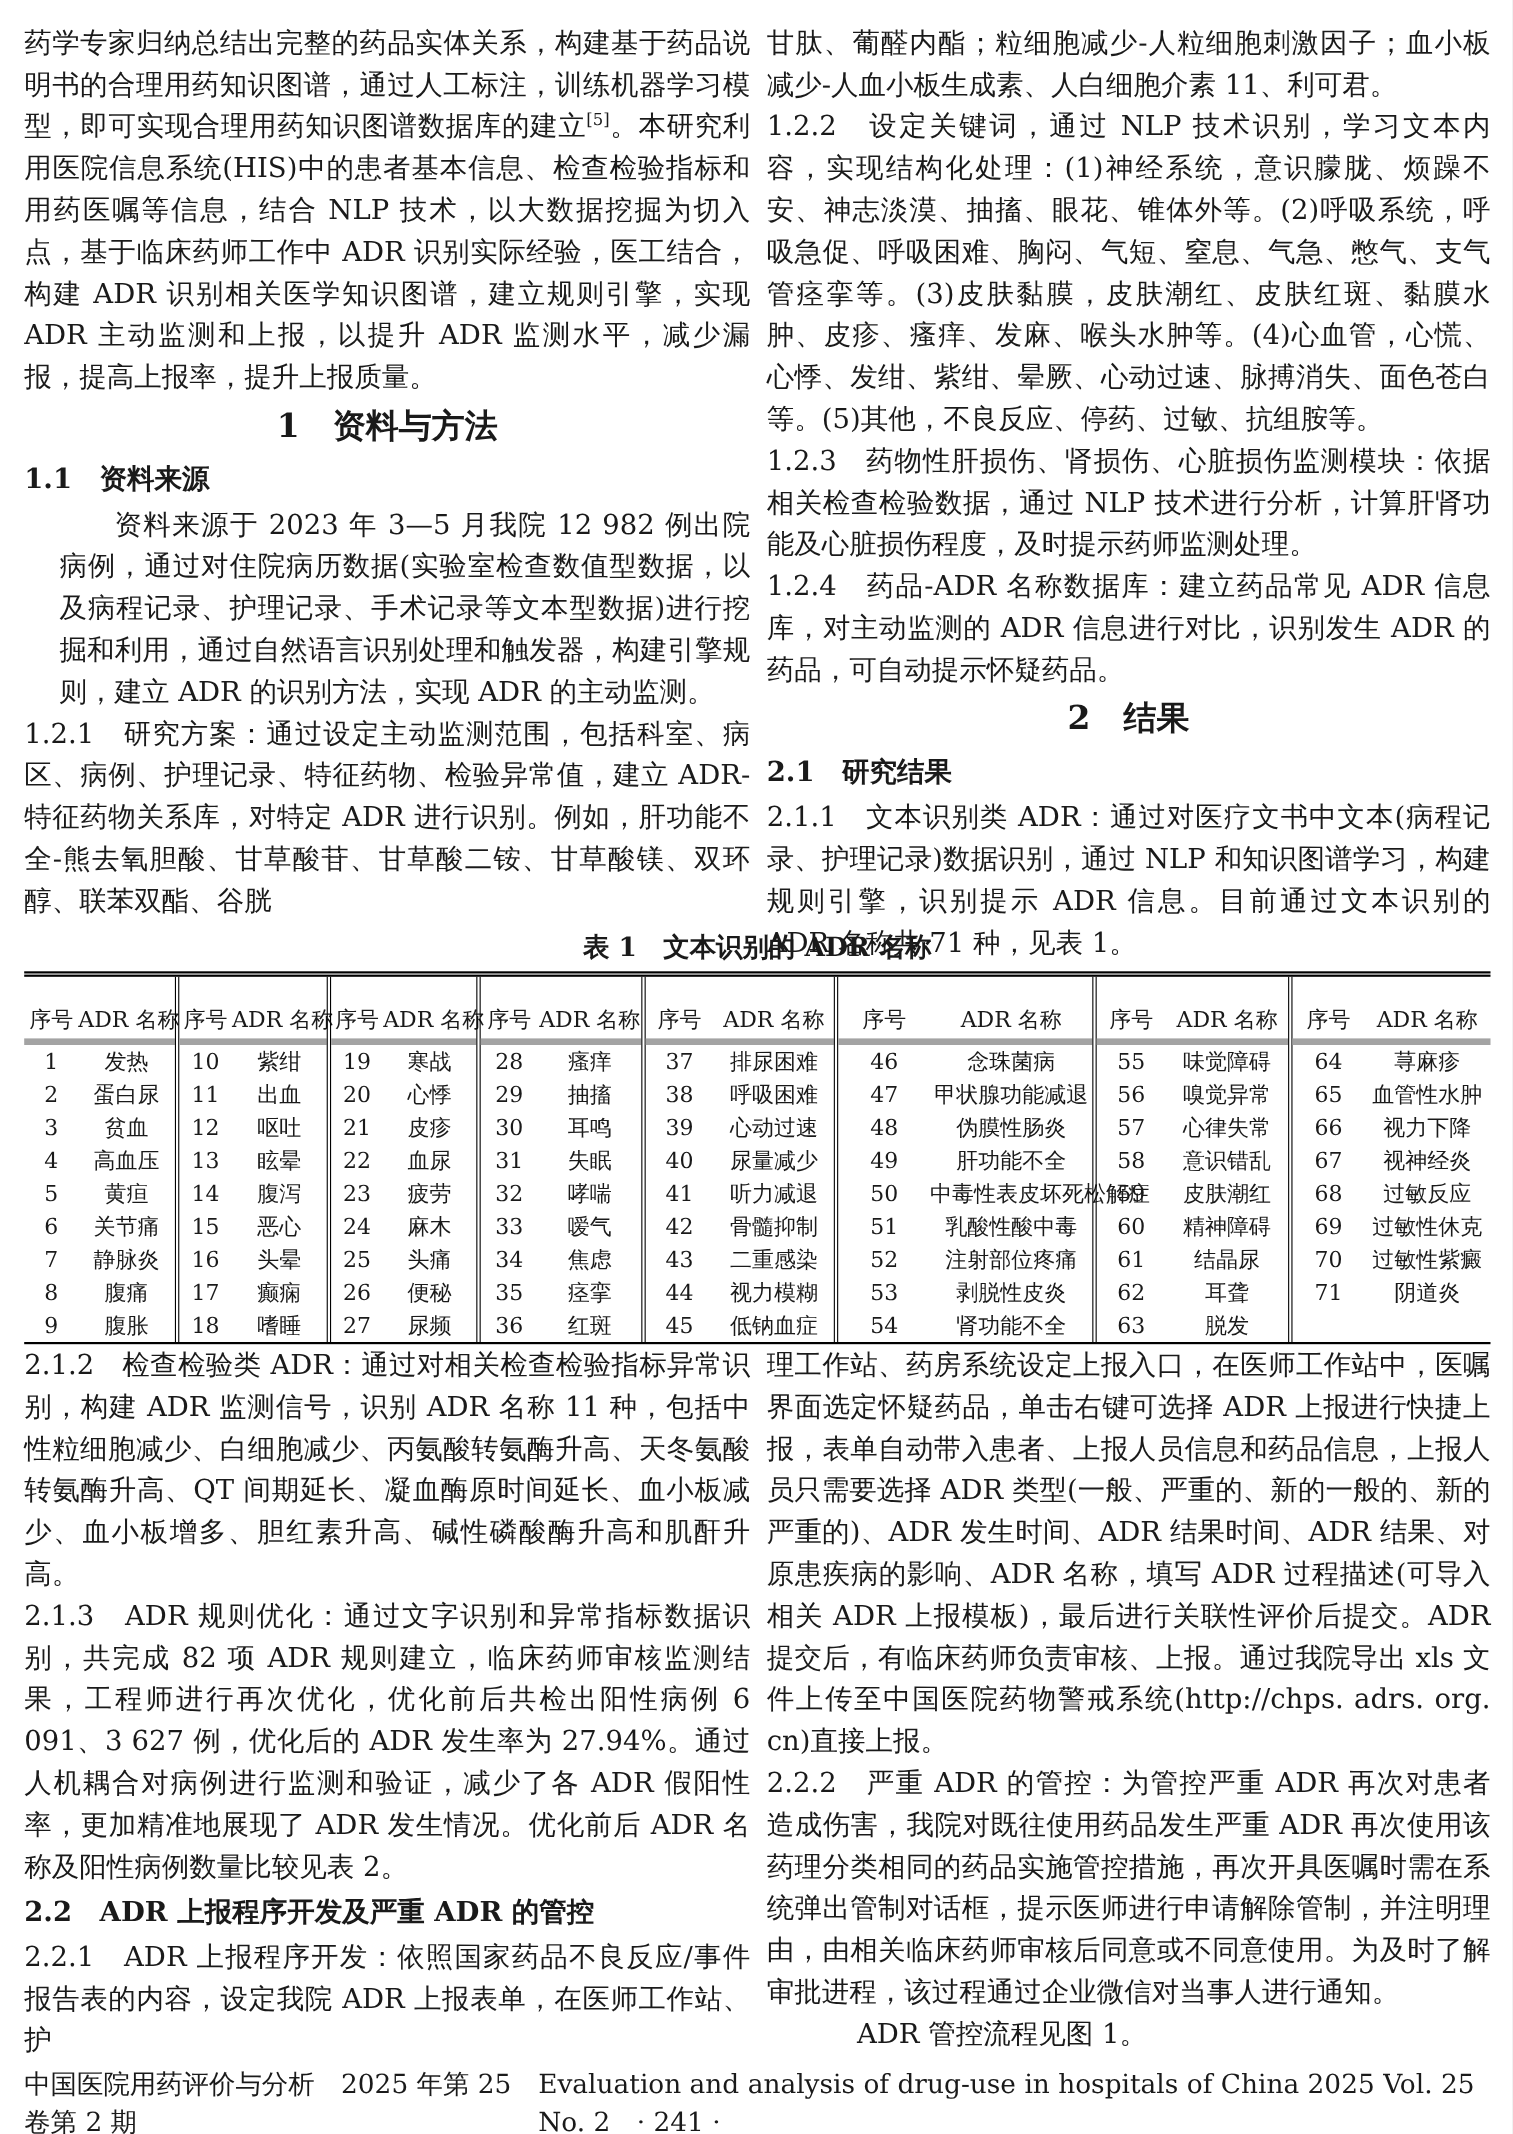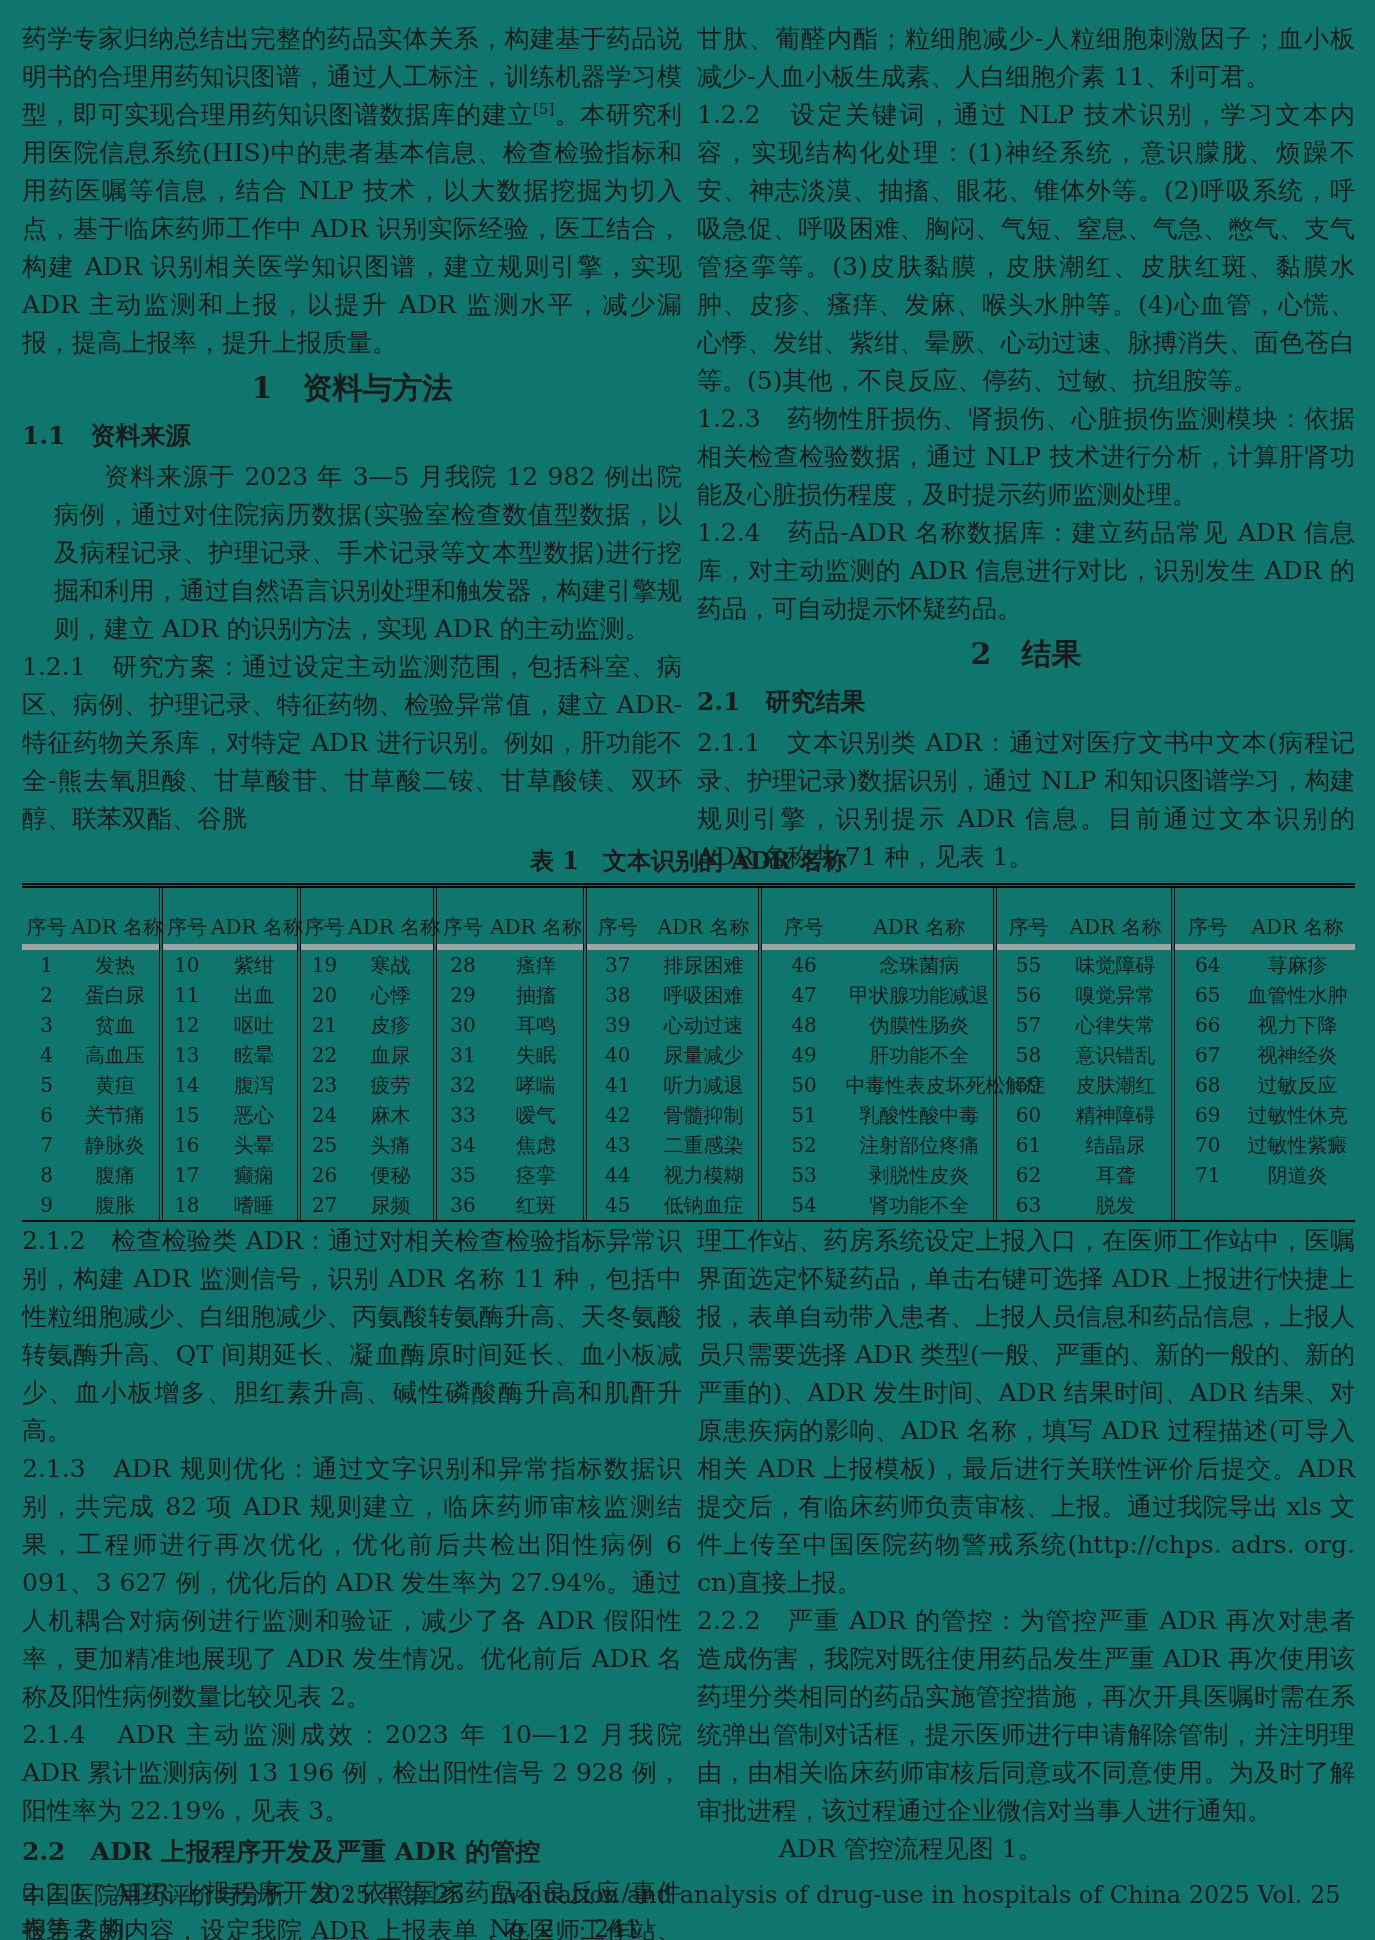--- a/index.html
+++ b/index.html
@@ -1,19 +1,19 @@
 <!DOCTYPE html>
 <html><head>
 <meta charset="utf-8">
 <style>
   html,body{margin:0;padding:0;background:#e8e8e8;}
   .page{
     position:relative;
     width:1375px;height:1940px;
-    background:#0f766e;
+    background:#ffffff;
     overflow:hidden;
     font-family:"DejaVu Serif","Liberation Serif",serif;
     color:#1a1a1a;
   }
   .col{position:absolute;font-size:25px;line-height:38px;text-align:justify;}
   .col-tl{left:22px;top:20px;width:660px;}
   .col-tr{left:697px;top:20px;width:658px;}
   .col-bl{left:22px;top:1222px;width:660px;}
   .col-br{left:697px;top:1222px;width:658px;}
   p{margin:0;padding:0;}
@@ -396,21 +396,20 @@
             <span class="cno">71</span>
             <span class="cname">阴道炎</span>
           </div>
         </div>
       </div>
   </div>
 
   <div class="col col-bl">
     <p>2.1.2　检查检验类 ADR：通过对相关检查检验指标异常识别，构建 ADR 监测信号，识别 ADR 名称 11 种，包括中性粒细胞减少、白细胞减少、丙氨酸转氨酶升高、天冬氨酸转氨酶升高、QT 间期延长、凝血酶原时间延长、血小板减少、血小板增多、胆红素升高、碱性磷酸酶升高和肌酐升高。</p>
     <p>2.1.3　ADR 规则优化：通过文字识别和异常指标数据识别，共完成 82 项 ADR 规则建立，临床药师审核监测结果，工程师进行再次优化，优化前后共检出阳性病例 6 091、3 627 例，优化后的 ADR 发生率为 27.94%。通过人机耦合对病例进行监测和验证，减少了各 ADR 假阳性率，更加精准地展现了 ADR 发生情况。优化前后 ADR 名称及阳性病例数量比较见表 2。</p>
-    <p>2.1.4　ADR 主动监测成效：2023 年 10—12 月我院 ADR 累计监测病例 13 196 例，检出阳性信号 2 928 例，阳性率为 22.19%，见表 3。</p>
     <p class="h-minor">2.2　ADR 上报程序开发及严重 ADR 的管控</p>
     <p>2.2.1　ADR 上报程序开发：依照国家药品不良反应/事件报告表的内容，设定我院 ADR 上报表单，在医师工作站、护</p>
   </div>
 
   <div class="col col-br">
     <p>理工作站、药房系统设定上报入口，在医师工作站中，医嘱界面选定怀疑药品，单击右键可选择 ADR 上报进行快捷上报，表单自动带入患者、上报人员信息和药品信息，上报人员只需要选择 ADR 类型(一般、严重的、新的一般的、新的严重的)、ADR 发生时间、ADR 结果时间、ADR 结果、对原患疾病的影响、ADR 名称，填写 ADR 过程描述(可导入相关 ADR 上报模板)，最后进行关联性评价后提交。ADR 提交后，有临床药师负责审核、上报。通过我院导出 xls 文件上传至中国医院药物警戒系统(http://chps. adrs. org. cn)直接上报。</p>
     <p>2.2.2　严重 ADR 的管控：为管控严重 ADR 再次对患者造成伤害，我院对既往使用药品发生严重 ADR 再次使用该药理分类相同的药品实施管控措施，再次开具医嘱时需在系统弹出管制对话框，提示医师进行申请解除管制，并注明理由，由相关临床药师审核后同意或不同意使用。为及时了解审批进程，该过程通过企业微信对当事人进行通知。</p>
     <p class="indent">ADR 管控流程见图 1。</p>
   </div>
 

